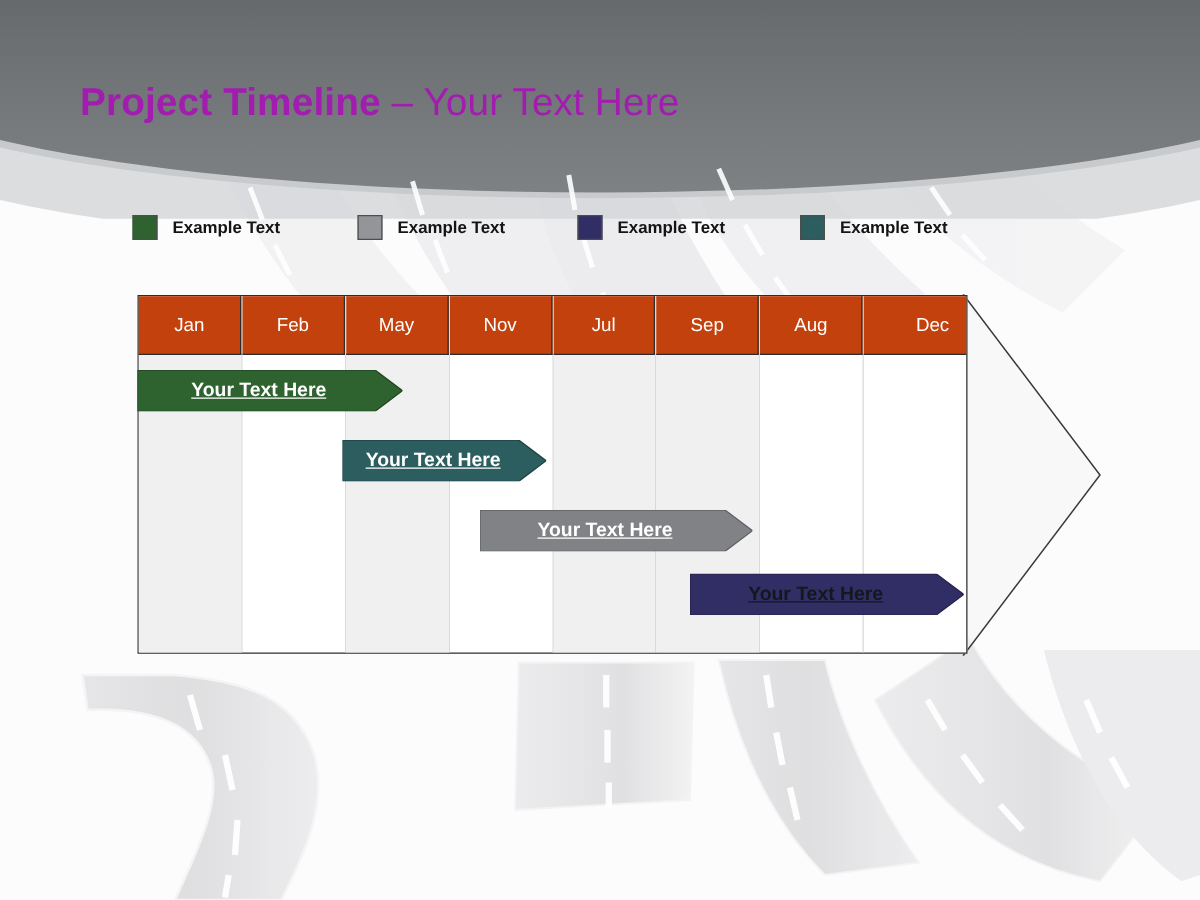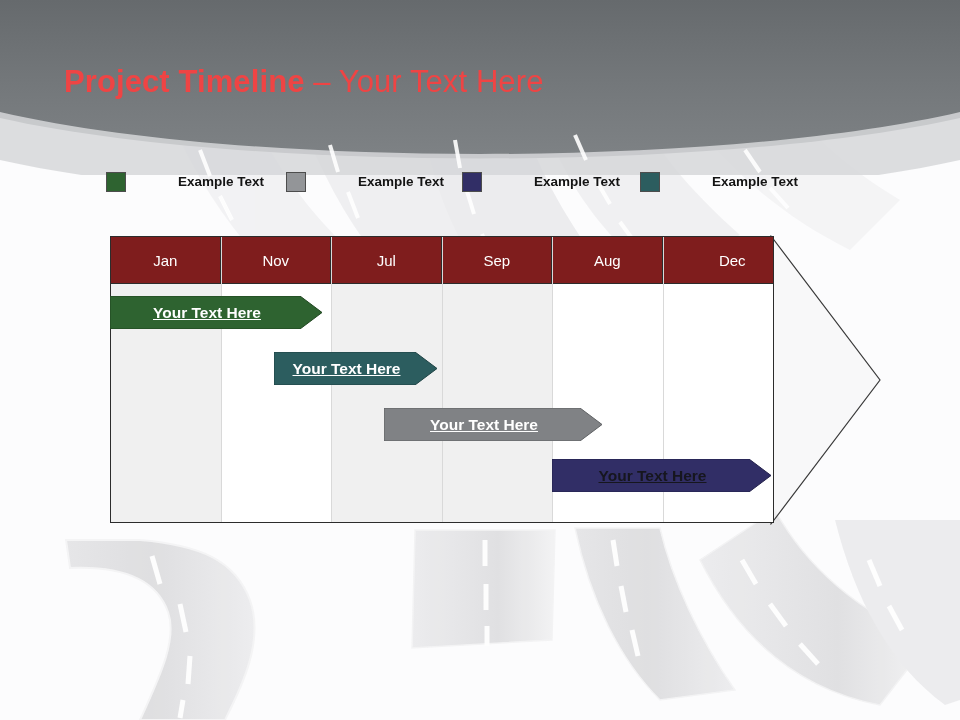--- a/index.html
+++ b/index.html
@@ -25,41 +25,40 @@
   .title-wrap {
     position:absolute;
     left:64px; top:58px;
     width:800px; height:46px;
     display:flex; align-items:center;
     z-index:5;
   }
   .title-text {
     font-size:31px;
     letter-spacing:0.1px;
-    color:#ef4444;
+    color:#a21caf;
     white-space:nowrap;
     line-height:1;
   }
   .title-strong { font-weight:bold; }
   .title-rest   { font-weight:normal; }
 
   
   #legend {
     position:absolute;
     left:106px; top:170px;
     width:740px; height:24px;
     z-index:6;
   }
   .legend-item {
     position:absolute;
     top:0;
     height:24px;
     display:flex; align-items:center;
     white-space:nowrap;
-    gap:40px;
   }
   .legend-swatch {
     width:20px; height:20px;
     border:1px solid #4d4d4d;
     flex:0 0 auto;
   }
   .legend-label {
     margin-left:12px;
     font-size:13.5px;
     font-weight:bold;
@@ -80,21 +79,21 @@
   .col {
     flex:1 1 0;
     position:relative;
     height:100%;
     border-right:1px solid #d9d9d9;
   }
   .col:last-child { border-right:none; }
   .col.shade .col-body { background:#f0f0f0; }
   .col-head {
     height:47px;
-    background:#7f1d1d;
+    background:#c2410c;
     border-right:1px solid #2c2c2c;
     border-bottom:1px solid #2c2c2c;
     display:flex; align-items:center; justify-content:center;
     color:#ffffff;
     font-size:15px;
     line-height:1;
   }
   .col:last-child .col-head { border-right:none;padding-left:28px; }
   .col-body { position:absolute; top:47px; bottom:0; left:0; right:0; }
 
@@ -251,20 +250,28 @@
     <path d="M0,4 L1,4 L110,148 L1,292 L0,292" fill="#f4f4f5" fill-opacity="0.55" stroke="#3a3a3a" stroke-width="1.2" stroke-linejoin="miter"></path>
   </svg>
 
   <div id="table">
     <div id="cols">
       <div class="col shade">
         <div class="col-head">Jan</div>
         <div class="col-body"></div>
       </div>
       <div class="col">
+        <div class="col-head">Feb</div>
+        <div class="col-body"></div>
+      </div>
+      <div class="col shade">
+        <div class="col-head">May</div>
+        <div class="col-body"></div>
+      </div>
+      <div class="col">
         <div class="col-head">Nov</div>
         <div class="col-body"></div>
       </div>
       <div class="col shade">
         <div class="col-head">Jul</div>
         <div class="col-body"></div>
       </div>
       <div class="col shade">
         <div class="col-head">Sep</div>
         <div class="col-body"></div>

